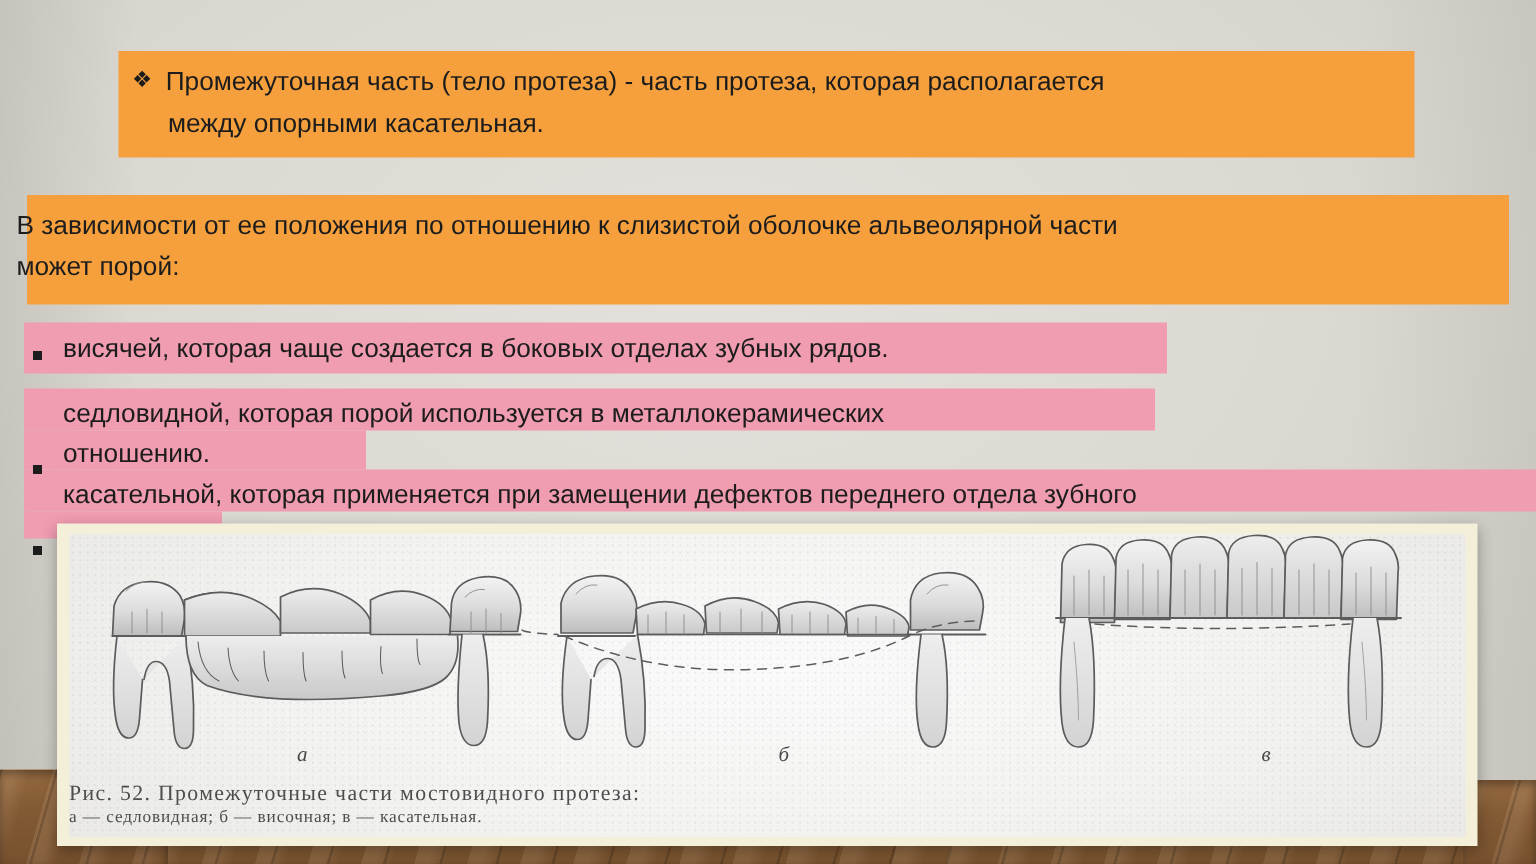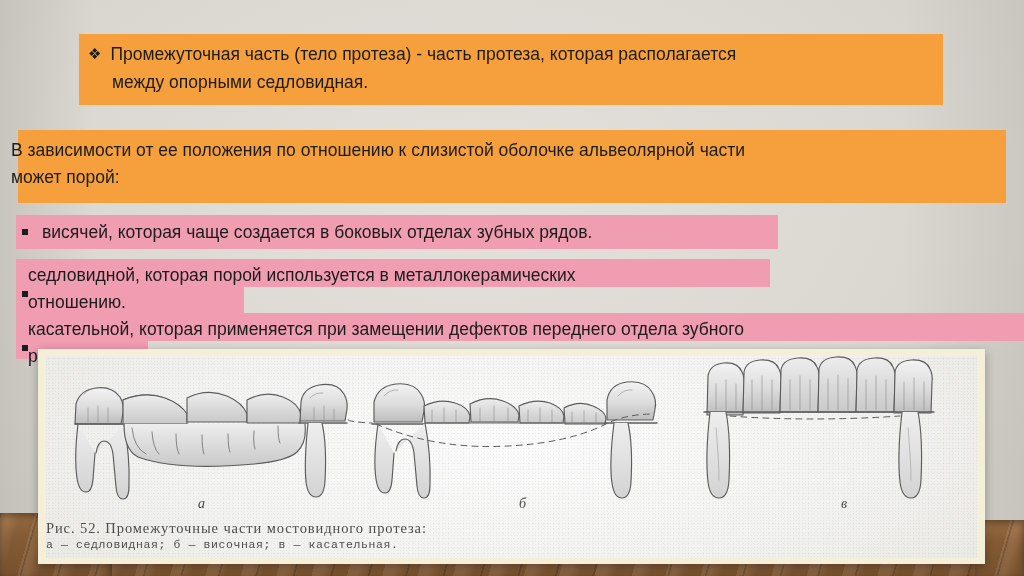--- a/index.html
+++ b/index.html
@@ -43,30 +43,30 @@
   .bullet-diamond{font-size:15px;line-height:28px;color:#1c1c1c;}
 
   
   #orange2-pad{position:absolute;left:18px;top:130px;width:988px;height:73px;background:#f5a03d;}
   #orange2-text{position:absolute;left:11px;top:137px;width:980px;
      font-size:17.5px;line-height:27px;color:#1c1c1c;}
 
   
   #pink1-pad{position:absolute;left:16px;top:215px;width:762px;height:34px;background:#f09cb1;}
   #pink1-text{position:absolute;left:22px;top:220px;display:flex;gap:14px;
-     font-size:17.5px;line-height:25px;color:#1c1c1c;}
+     font-size:17.5px;line-height:25px;color:#1c1c1c;align-items:center;}
 
   
   #pink2-l1{position:absolute;left:16px;top:259px;width:754px;height:28px;background:#f09cb1;}
   #pink2-l2{position:absolute;left:16px;top:287px;width:228px;height:26px;background:#f09cb1;}
   #pink2-l3{position:absolute;left:16px;top:313px;width:1008px;height:28px;background:#f09cb1;}
   #pink2-l4{position:absolute;left:16px;top:341px;width:132px;height:18px;background:#f09cb1;}
   #pink2-text{position:absolute;left:22px;top:262px;width:1000px;
      font-size:17.5px;line-height:27px;color:#1c1c1c;}
-  .li{display:flex;align-items:center;}
+  .li{display:flex;gap:14px;align-items:flex-end;}
   .bullet-sq{display:inline-block;width:6px;height:6px;background:#1c1c1c;margin-top:10px;flex:0 0 6px;}
 
   
   #picture{
     position:absolute;left:38px;top:349px;width:947px;height:215px;
     background:#f4efd9;padding:7px 8px 6px 8px;box-sizing:border-box;
     box-shadow:0 3px 9px rgba(0,0,0,.30);
   }
   #plate{
     position:relative;width:100%;height:100%;overflow:hidden;
@@ -84,41 +84,41 @@
   #fig-svg{position:absolute;left:0;top:0;}
   .fig-letter{
     position:absolute;font-family:"Liberation Serif","DejaVu Serif",serif;
     font-style:italic;font-size:14px;color:#4a4a4a;
   }
   #cap{
     position:absolute;left:0;right:0;bottom:7px;
     font-family:"Liberation Serif","DejaVu Serif",serif;color:#4d4d4d;
   }
   #cap .c1{font-size:14.5px;letter-spacing:.9px;display:block;}
-  #cap .c2{font-size:11.5px;letter-spacing:.6px;display:block;margin-top:1px;font-family:Liberation Mono, monospace;}
+  #cap .c2{font-size:11.5px;letter-spacing:.6px;display:block;margin-top:1px;}
 </style>
 </head>
 <body>
 
 <div id="slide">
 
   <div id="wall-shadow"></div>
   <div class="floor" id="floor-under"></div>
   <div class="floor" id="floor-left"></div>
   <div class="floor" id="floor-right"></div>
 
   <div id="callout-pad"></div>
   <div id="callout-text">
     <div class="row">
       <span class="bullet-diamond">❖</span>
       <span>Промежуточная часть (тело протеза) - часть протеза, которая располагается</span>
     </div>
     <div class="row">
       <span style="width:15px;flex:0 0 15px;"></span>
-      <span>между опорными седловидная.</span>
+      <span>между опорными касательная.</span>
     </div>
   </div>
 
   <div id="orange2-pad"></div>
   <div id="orange2-text">
     <div>В зависимости от ее положения по отношению к слизистой оболочке альвеолярной части</div>
     <div>может порой:</div>
   </div>
 
   <div id="pink1-pad"></div>

